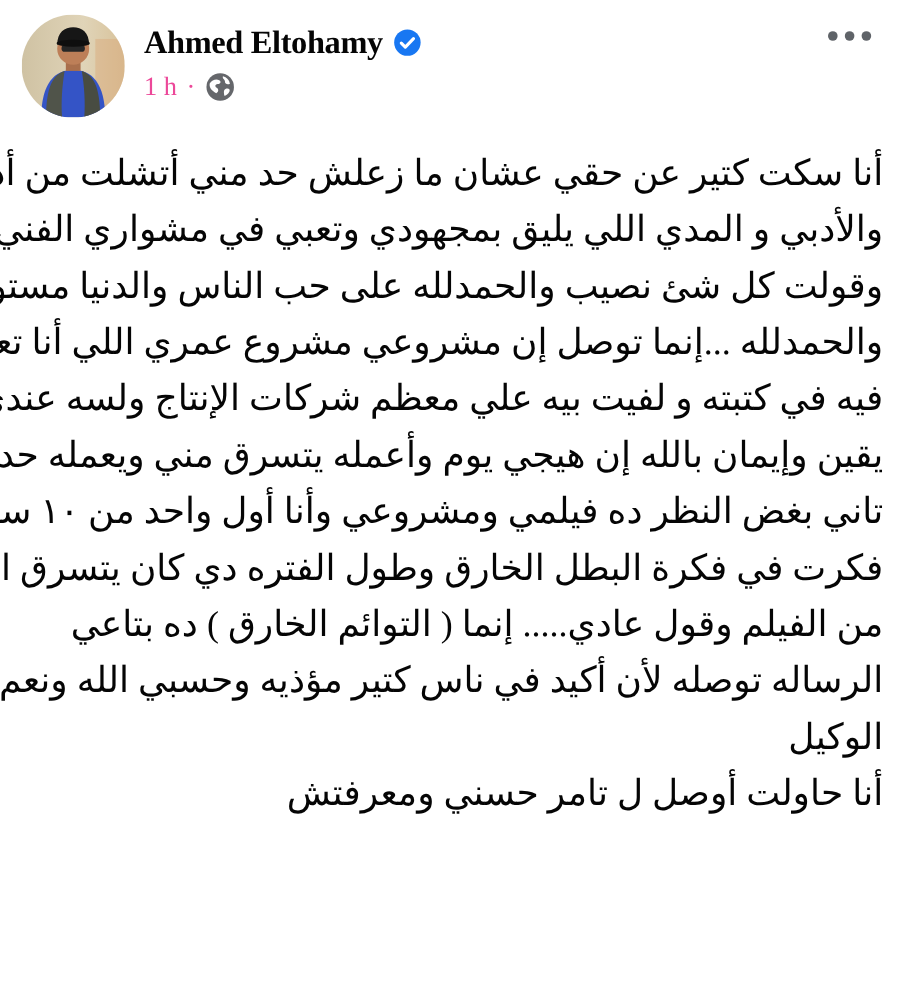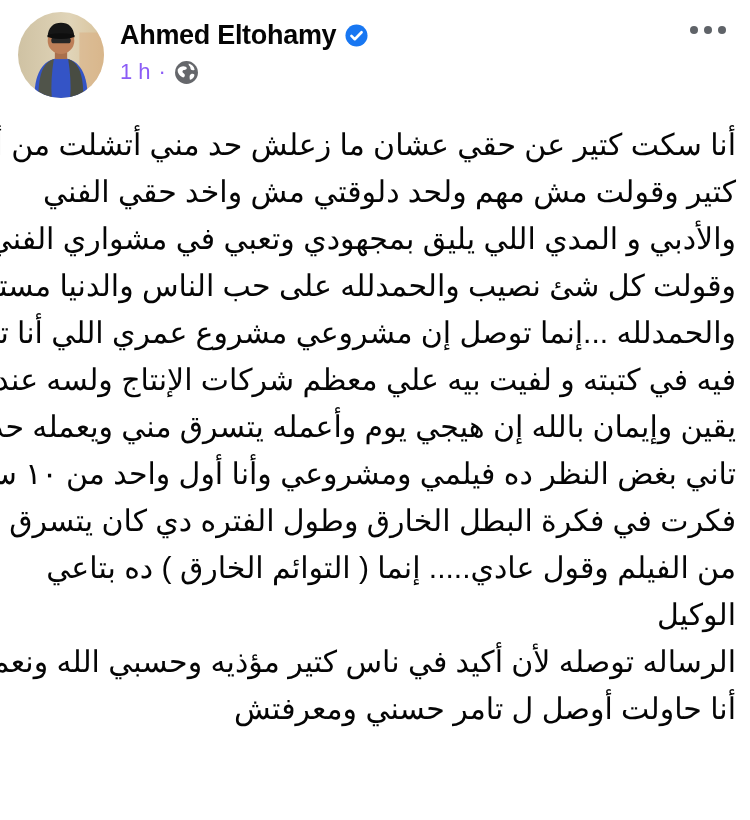--- a/index.html
+++ b/index.html
@@ -2,21 +2,21 @@
 <html><head>
 <meta charset="utf-8">
 <style>
   html, body { margin: 0; padding: 0; background: #ffffff; }
   .post-card {
     position: relative;
     width: 750px;
     height: 820px;
     background: #ffffff;
     overflow: hidden;
-    font-family: Liberation Sans, sans-serif;
+    font-family: Liberation Serif, serif;
   }
   
   .post-header {
     display: flex;
     align-items: flex-start;
     padding: 12px 16px 0 18px;
   }
   .avatar {
     width: 86px;
     height: 86px;
@@ -35,21 +35,21 @@
     letter-spacing: -0.3px;
     line-height: 1.1;
     cursor: pointer;
   }
   .verified-badge { width: 23px; height: 23px; display: inline-block; }
   .meta-row {
     display: flex;
     align-items: center;
     gap: 8px;
     margin-top: 9px;
-    color: #8b5cf6;
+    color: #ec4899;
     font-size: 22px;
     line-height: 1;
   }
   .globe-icon { width: 25px; height: 25px; display: inline-block; }
   .more-options {
     position: absolute;
     top: 22px;
     right: 20px;
     display: flex;
     gap: 6px;
@@ -137,27 +137,26 @@
 
     <div class="more-options">
       <span class="dot"></span>
       <span class="dot"></span>
       <span class="dot"></span>
     </div>
   </div>
 
   <div class="post-body" lang="ar" dir="rtl">
     <div class="post-line">أنا سكت كتير عن حقي عشان ما زعلش حد مني أتشلت من أدوار</div>
-    <div class="post-line">كتير وقولت مش مهم ولحد دلوقتي مش واخد حقي الفني</div>
     <div class="post-line">والأدبي و المدي اللي يليق بمجهودي وتعبي في مشواري الفني</div>
     <div class="post-line">وقولت كل شئ نصيب والحمدلله على حب الناس والدنيا مستوره</div>
     <div class="post-line">والحمدلله ...إنما توصل إن مشروعي مشروع عمري اللي أنا تعبت</div>
     <div class="post-line">فيه في كتبته و لفيت بيه علي معظم شركات الإنتاج ولسه عندي</div>
     <div class="post-line">يقين وإيمان بالله إن هيجي يوم وأعمله يتسرق مني ويعمله حد</div>
     <div class="post-line">تاني بغض النظر ده فيلمي ومشروعي وأنا أول واحد من ١٠ سنين</div>
     <div class="post-line">فكرت في فكرة البطل الخارق وطول الفتره دي كان يتسرق اجزء</div>
     <div class="post-line">من الفيلم وقول عادي..... إنما ( التوائم الخارق ) ده بتاعي</div>
+    <div class="post-line">الرساله توصله لأن أكيد في ناس كتير مؤذيه وحسبي الله ونعم</div>
     <div class="post-line">الوكيل</div>
-    <div class="post-line">الرساله توصله لأن أكيد في ناس كتير مؤذيه وحسبي الله ونعم</div>
     <div class="post-line">أنا حاولت أوصل ل تامر حسني ومعرفتش</div>
   </div>
 
 </div>
 
 </body></html>

